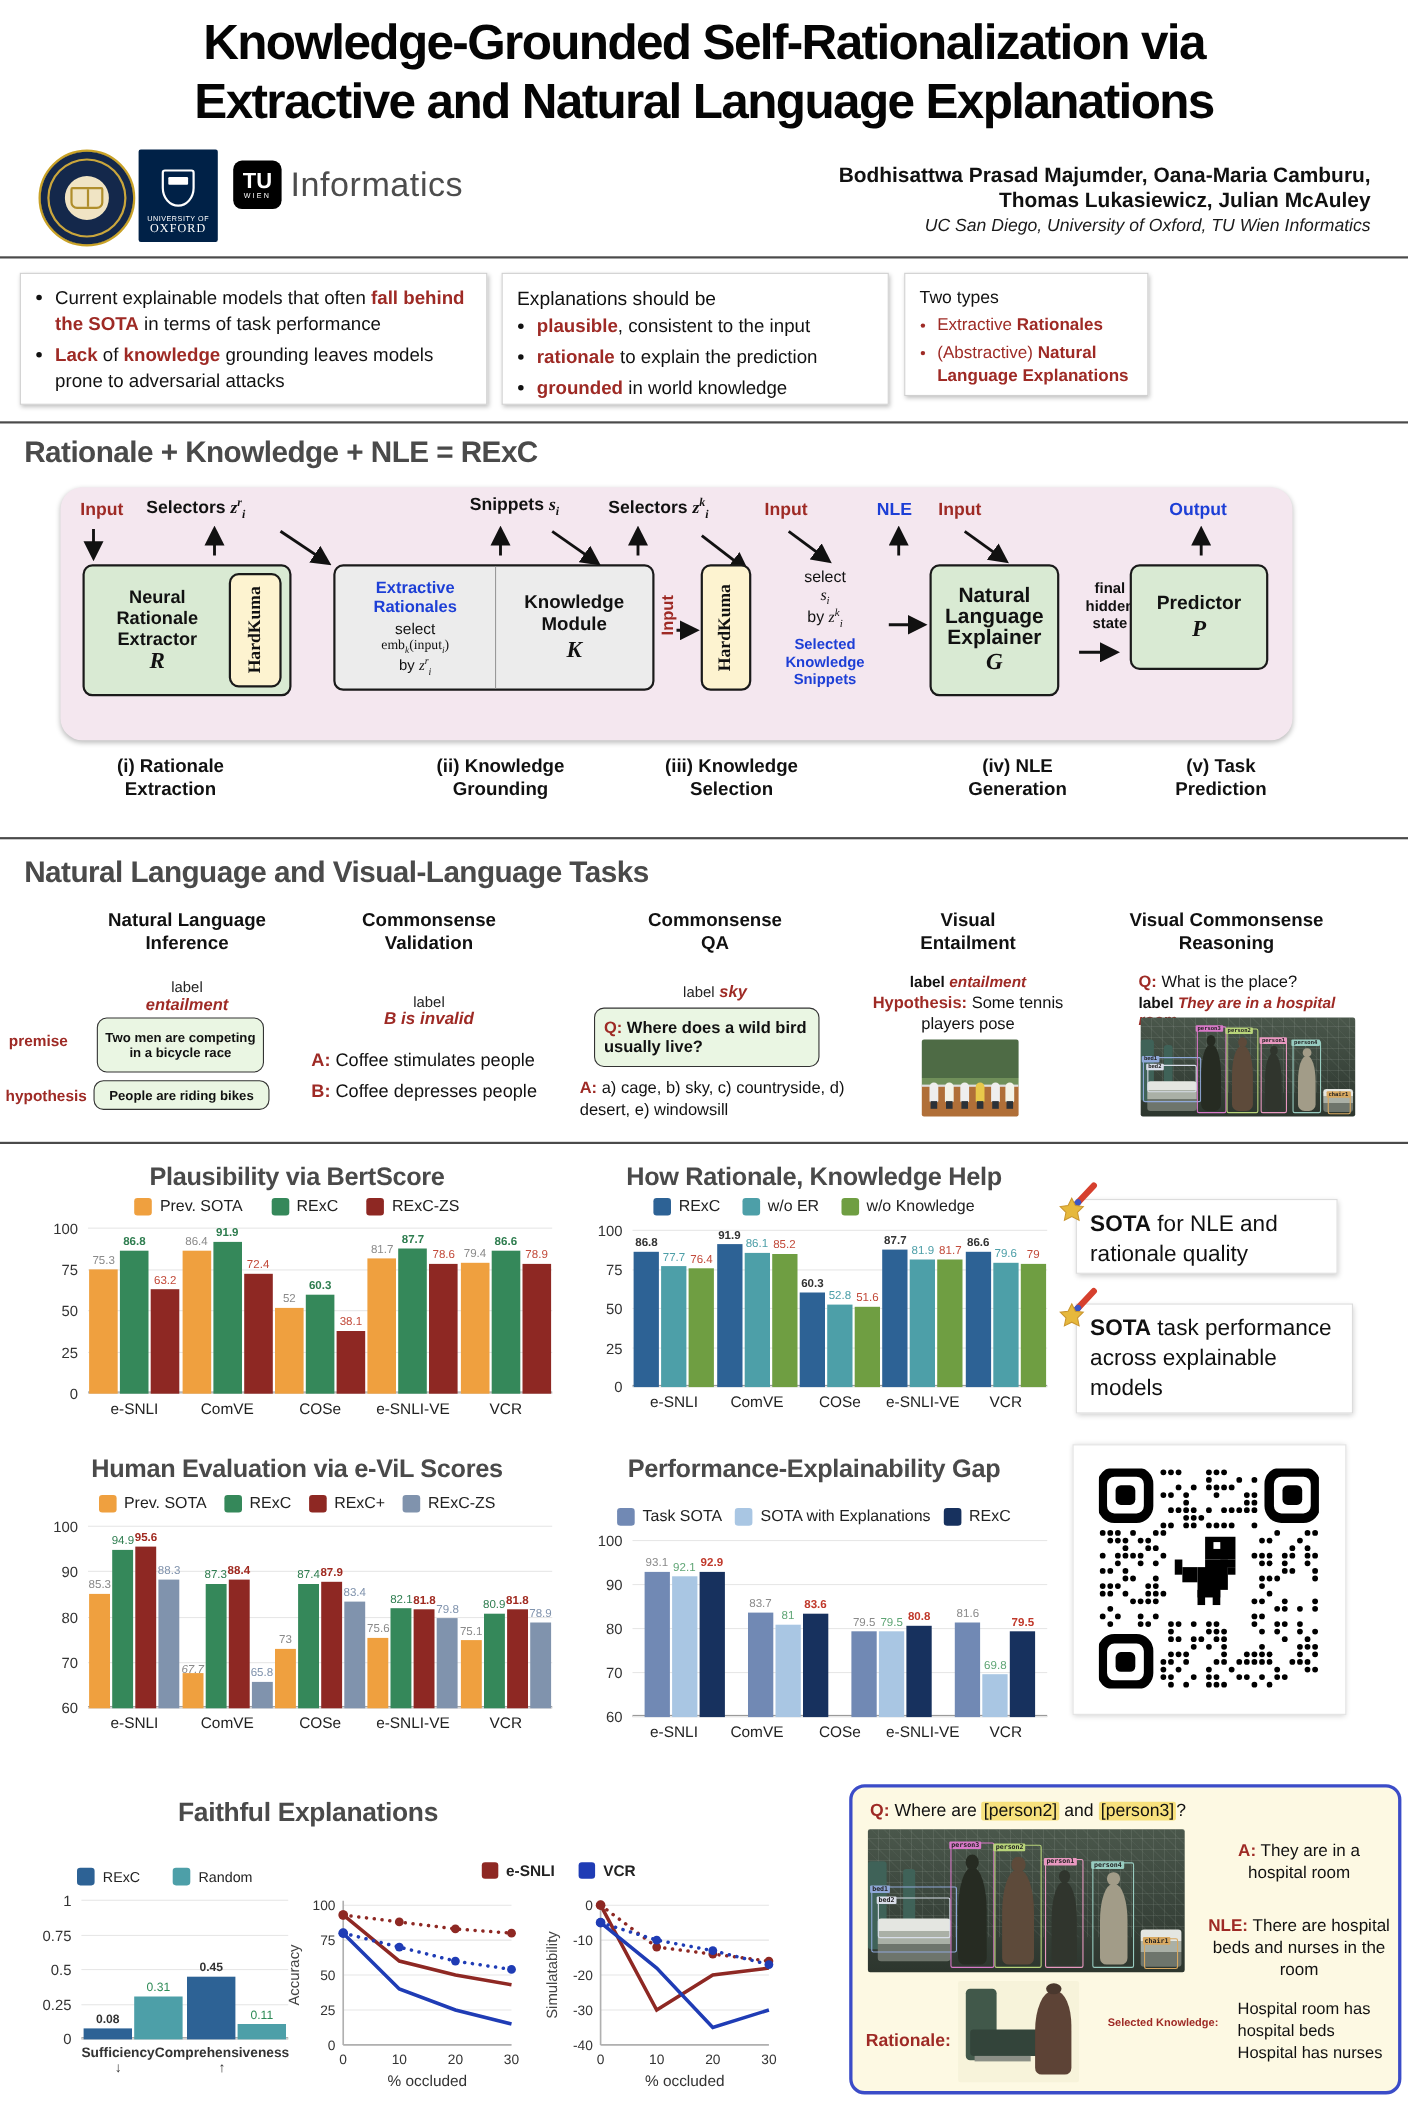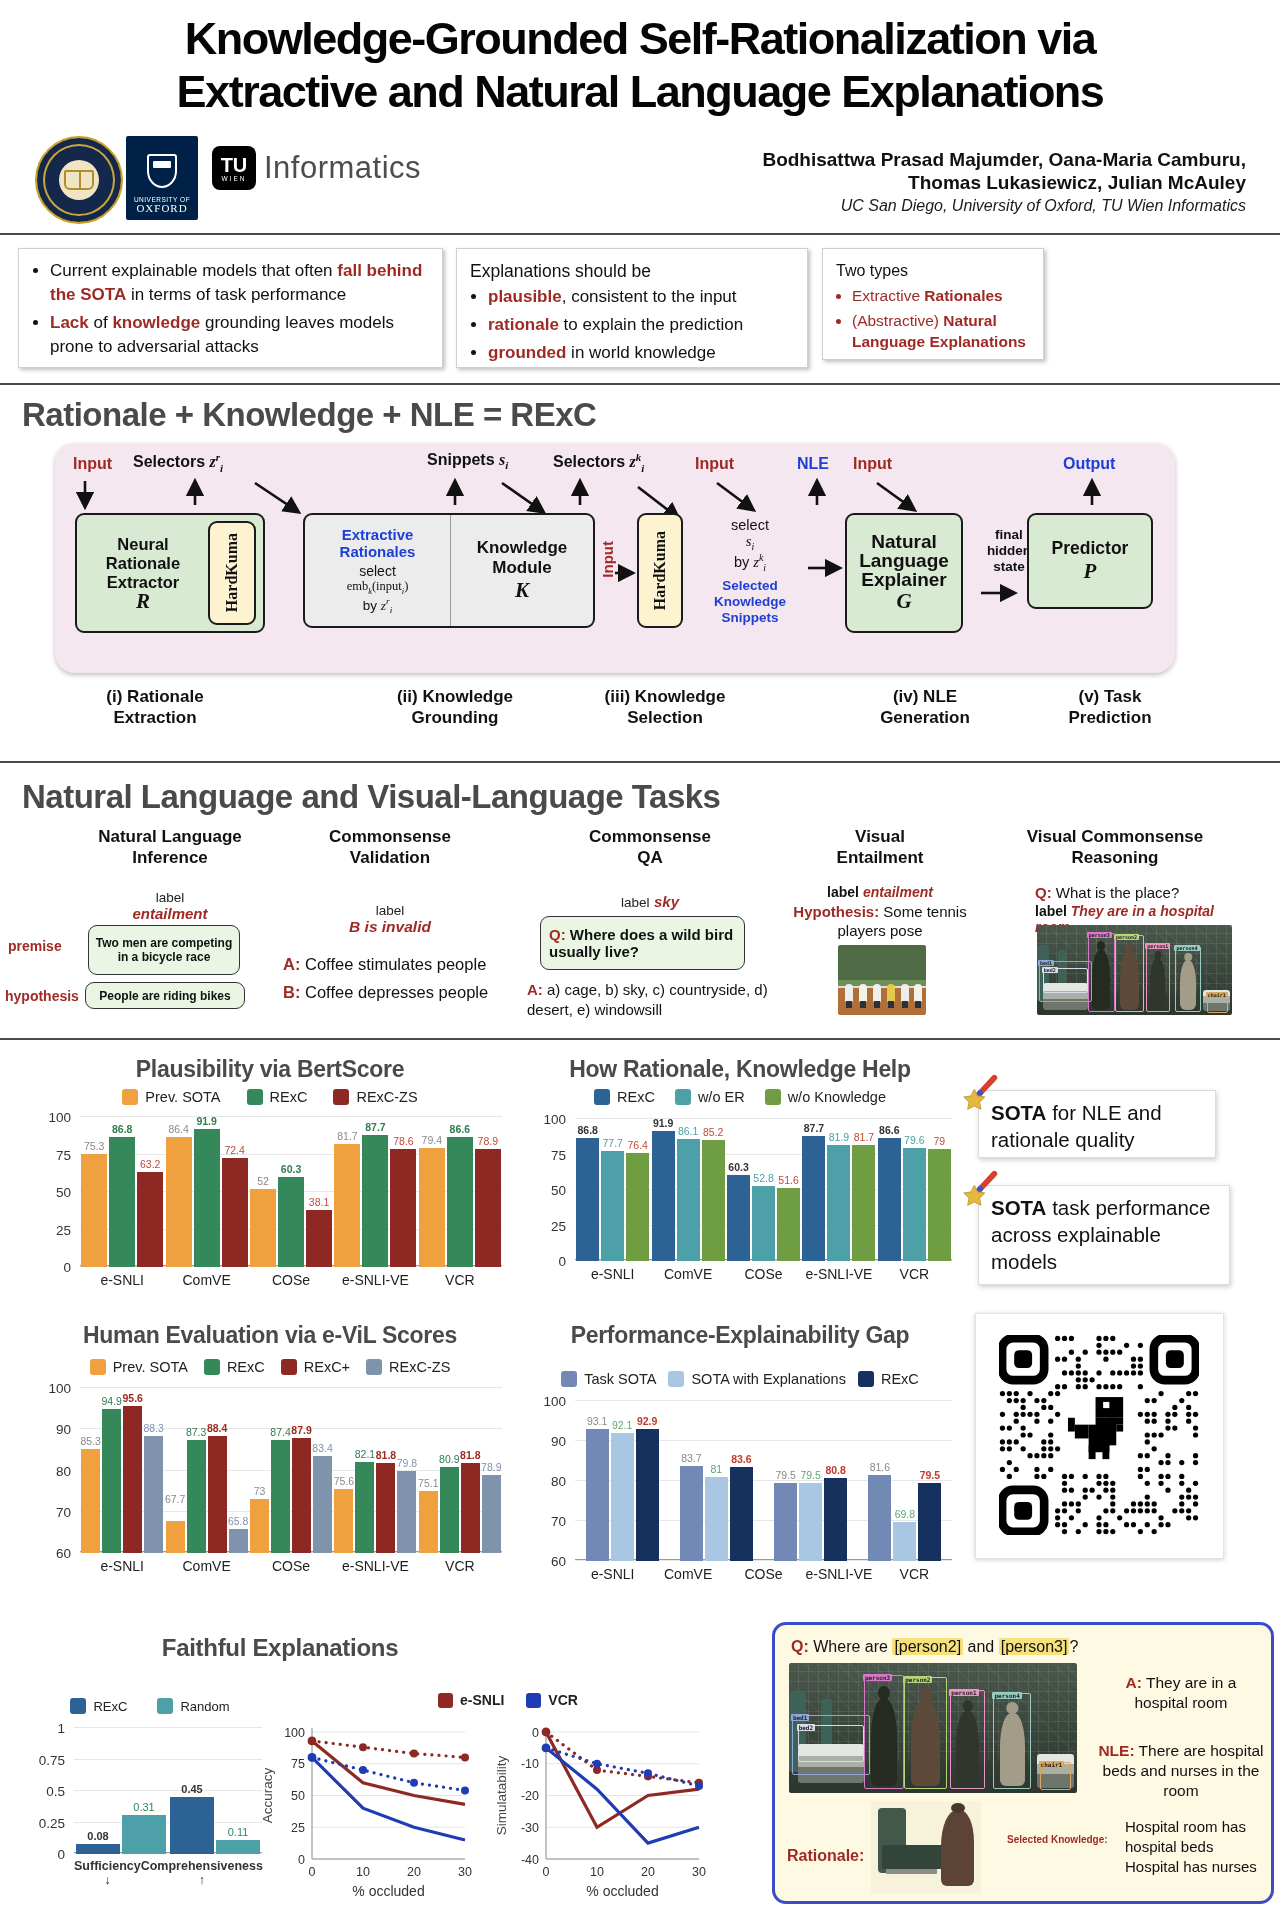--- a/index.html
+++ b/index.html
@@ -41,21 +41,21 @@
   .tu .t2{font-size:6.5px;letter-spacing:2px;}
   .informatics{position:absolute;left:264px;top:150px;font-size:31px;color:#4d4d4d;letter-spacing:.5px;}
   
   .ibox{position:absolute;top:248px;background:#fff;border:1px solid #d0d0d0;box-shadow:1.5px 2px 4px rgba(0,0,0,.25);
         padding:10px 13px;box-sizing:border-box;font-size:17px;line-height:24px;}
   .ibox ul{margin:0;padding-left:18px;}
   .ibox li{margin-bottom:4px;}
   .ibox .bt{font-size:17.5px;margin-bottom:2px;}
   .ibox3 li{color:#9e2a25;font-size:15.5px;line-height:21px;}
   
-  .sec-title{position:absolute;font-size:33px;font-weight:bold;color:#4a4a4a;letter-spacing:-.5px;}
+  .sec-title{position:absolute;font-size:27px;font-weight:bold;color:#4a4a4a;letter-spacing:-.5px;}
   
   .diagram{position:absolute;left:55px;top:443px;width:1120px;height:230px;background:#f4e7ef;
            border-radius:20px;box-shadow:0 2px 5px rgba(0,0,0,.25);}
   .dg-lab{position:absolute;font-size:16px;font-weight:bold;white-space:nowrap;}
   .dg-red{color:#9e2a25;}
   .dg-blue{color:#1d3fd6;}
   .dgbox{position:absolute;border:2px solid #1a1a1a;border-radius:9px;box-sizing:border-box;}
   .dg-green{background:#d9ead3;}
   .dg-gray{background:#ececec;}
   .dg-yellow{background:#fdf3d0;border:2px solid #1a1a1a;border-radius:9px;
@@ -687,21 +687,21 @@
               <div class="blabel" style="color: rgb(160, 42, 32); font-weight: bold; bottom: 148.85px;">95.6</div>
               <div class="bar" style="height: 146.85px; background: rgb(142, 40, 35);"></div>
             </div>
             <div class="barwrap">
               <div class="blabel" style="color: rgb(128, 147, 173); bottom: 118.737px;">88.3</div>
               <div class="bar" style="height: 116.737px; background: rgb(128, 147, 173);"></div>
             </div>
           </div>
           <div class="group">
             <div class="barwrap">
-              <div class="blabel" style="color: rgb(138, 138, 138); bottom: 48px;">67.7</div>
+              <div class="blabel" style="color: rgb(138, 138, 138); bottom: 29px; font-style: italic;">67.7</div>
               <div class="bar" style="height: 31.7625px; background: rgb(239, 160, 63);"></div>
             </div>
             <div class="barwrap">
               <div class="blabel" style="color: rgb(46, 125, 79); bottom: 114.612px;">87.3</div>
               <div class="bar" style="height: 112.612px; background: rgb(53, 136, 90);"></div>
             </div>
             <div class="barwrap">
               <div class="blabel" style="color: rgb(160, 42, 32); font-weight: bold; bottom: 119.15px;">88.4</div>
               <div class="bar" style="height: 117.15px; background: rgb(142, 40, 35);"></div>
             </div>

